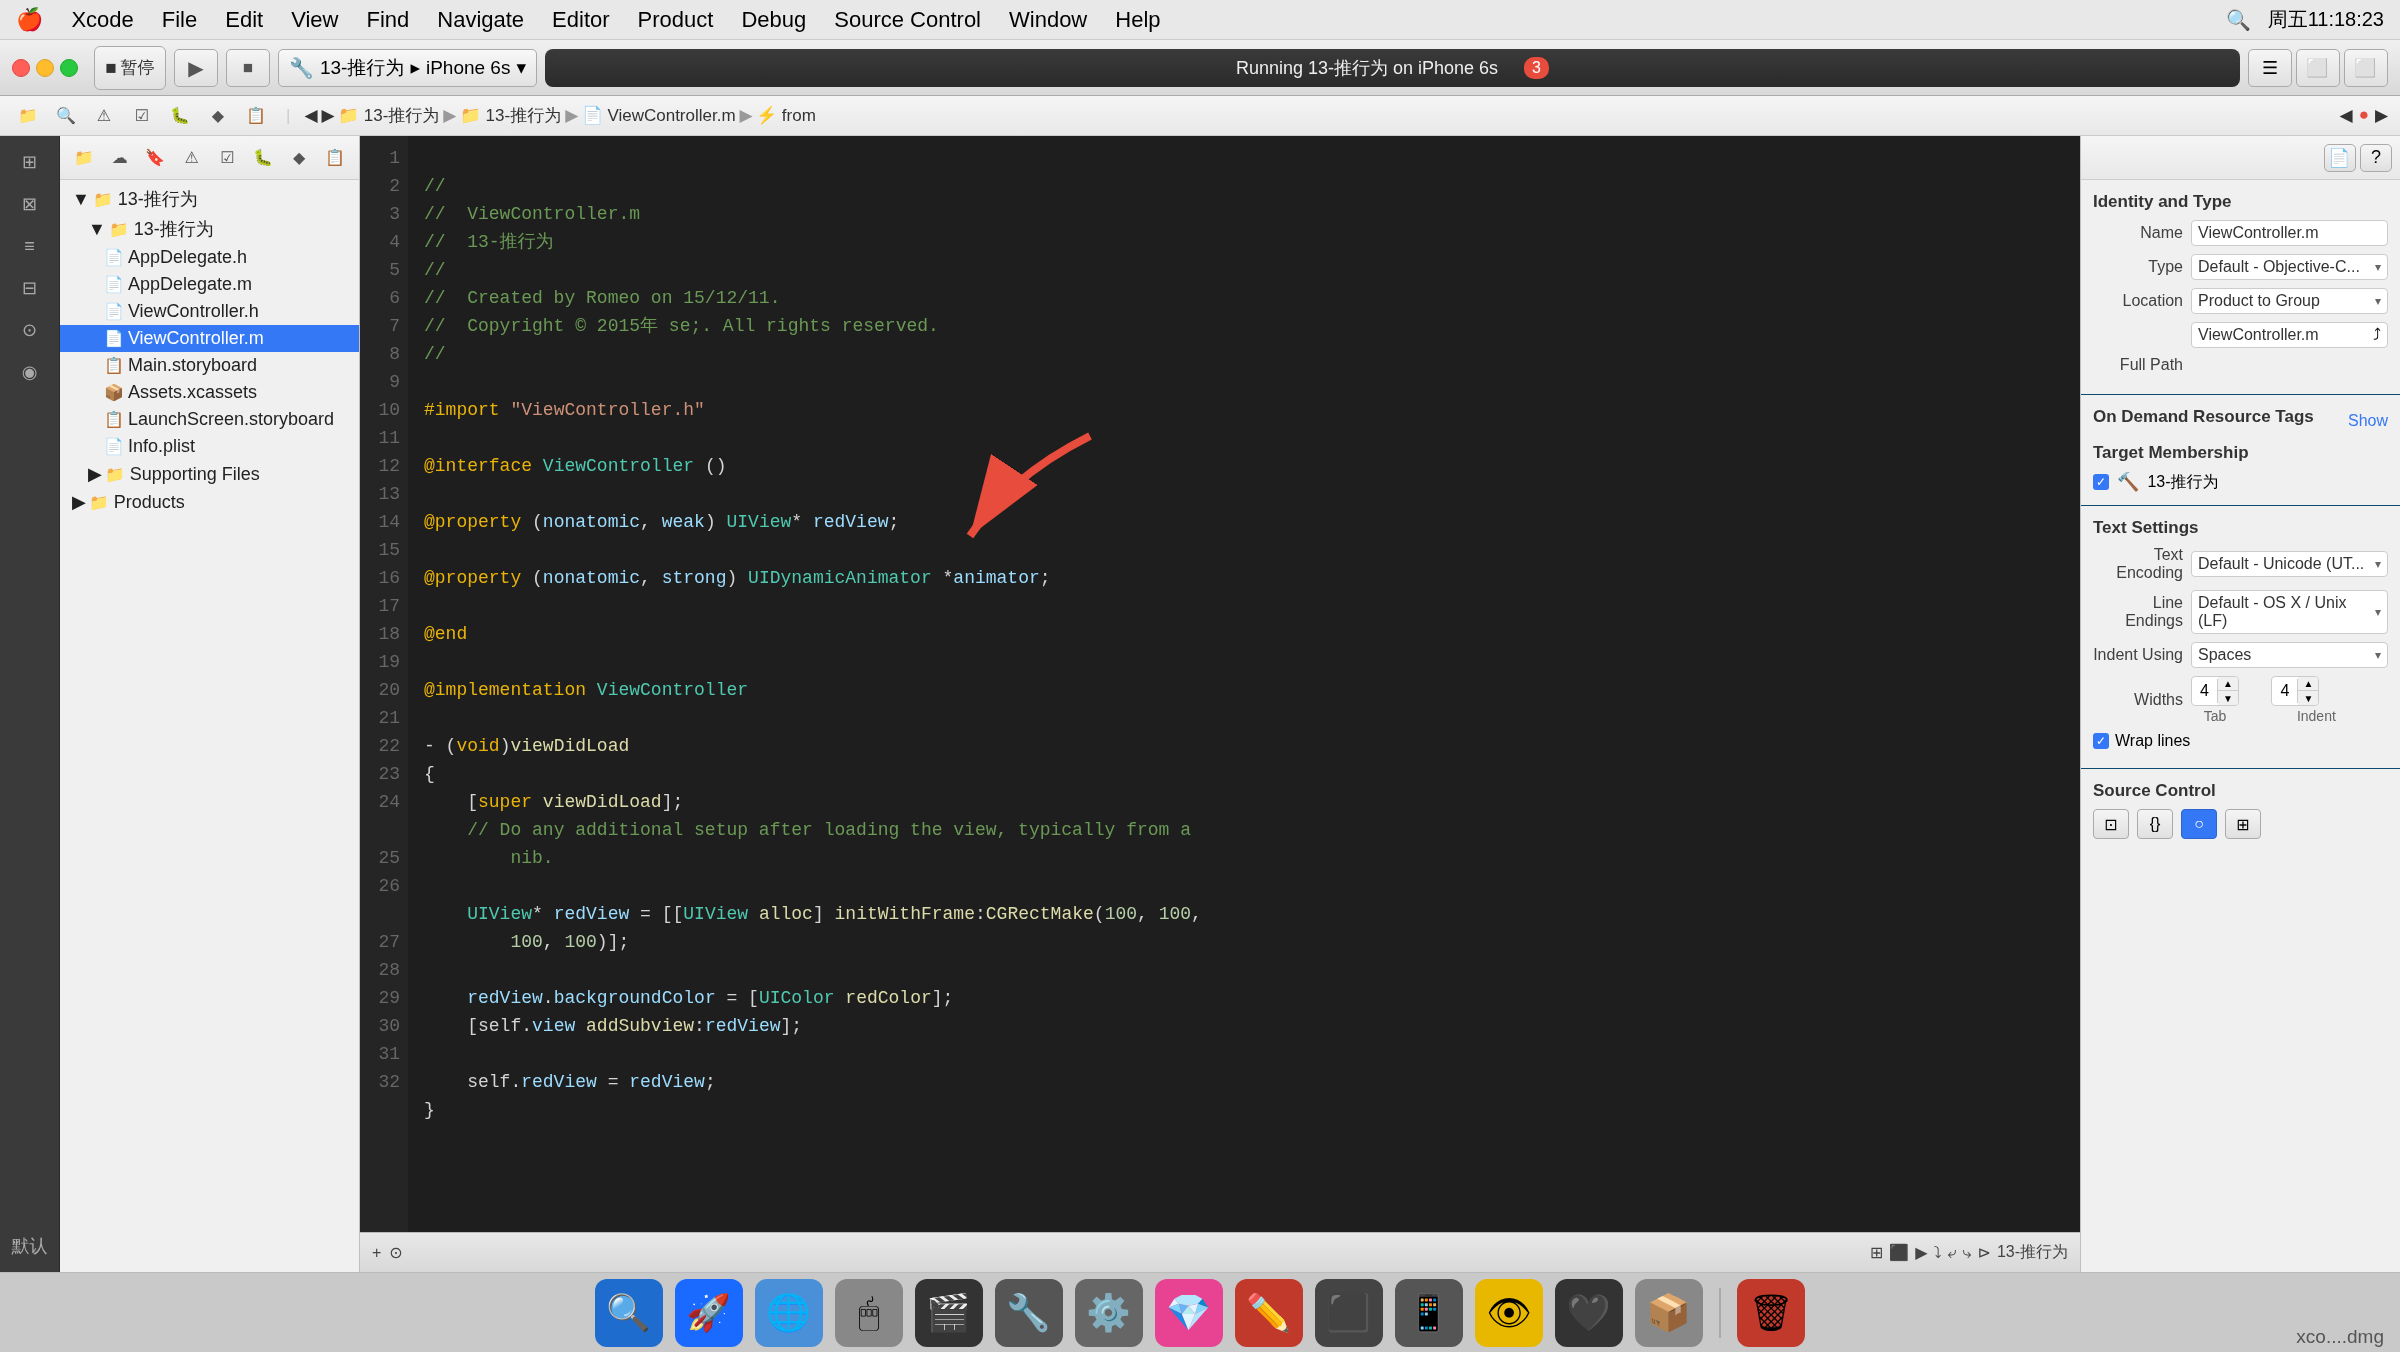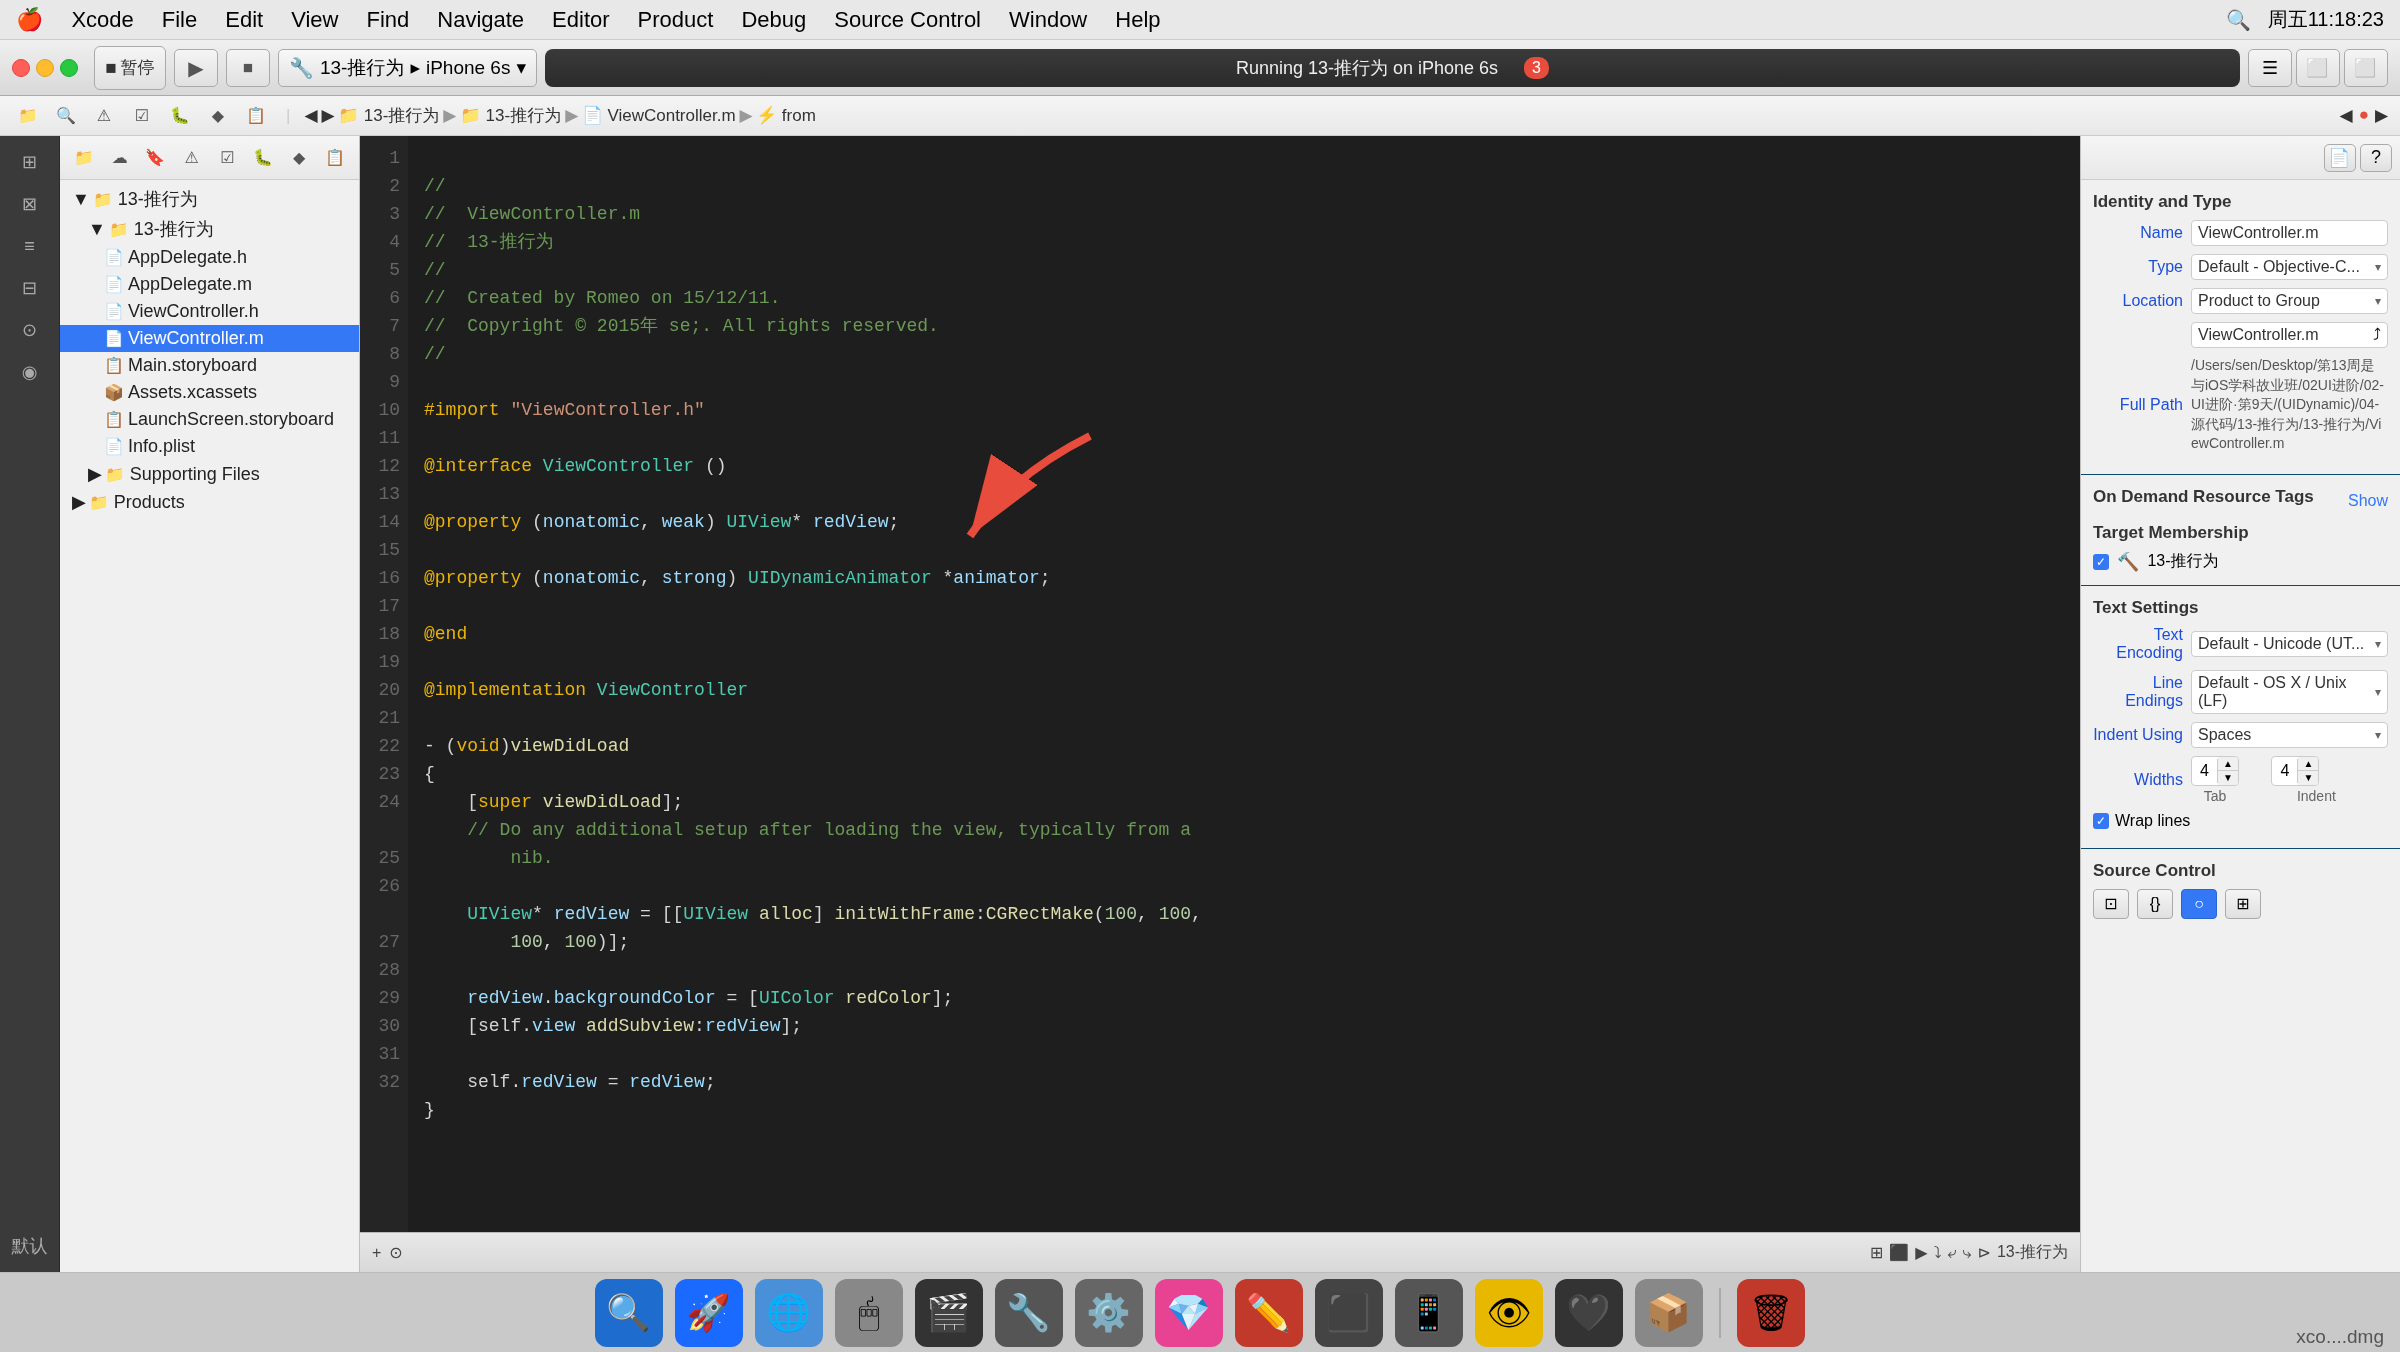--- a/index.html
+++ b/index.html
@@ -278,21 +278,21 @@
       color: #333;
       margin-bottom: 8px;
     }
     .inspector-row {
       display: flex;
       align-items: center;
       margin-bottom: 8px;
       gap: 8px;
     }
     .inspector-label {
-      color: #1d4ed8;
+      color: #404040;
       width: 90px;
       flex-shrink: 0;
       font-size: 16px;
       text-align: right;
     }
     .inspector-value {
       flex: 1;
       background: white;
       border: 1px solid #ccc;
       border-radius: 4px;
@@ -790,23 +790,20 @@
       <div class="inspector-row">
         <span class="inspector-label"></span>
         <div class="inspector-value" style="flex:1;display:flex;justify-content:space-between;">
           <span class="inspector-value-text">ViewController.m</span>
           <span>⤴</span>
         </div>
       </div>
 
       <div class="inspector-row">
         <span class="inspector-label">Full Path</span>
-        <div style="flex:1;">
-          <div class="inspector-full-path">/Users/sen/Desktop/第13周是与iOS学科故业班/02UI进阶/02-UI进阶·第9天/(UIDynamic)/04-源代码/13-推行为/13-推行为/ViewController.m</div>
-        </div>
       </div>
     </div>
 
     <div class="inspector-section">
       <div style="display:flex;justify-content:space-between;align-items:center;">
         <span class="inspector-section-title">On Demand Resource Tags</span>
         <span style="color:#3478f6;font-size:16px;cursor:pointer;">Show</span>
       </div>
 
       <div style="margin-top:8px;">

